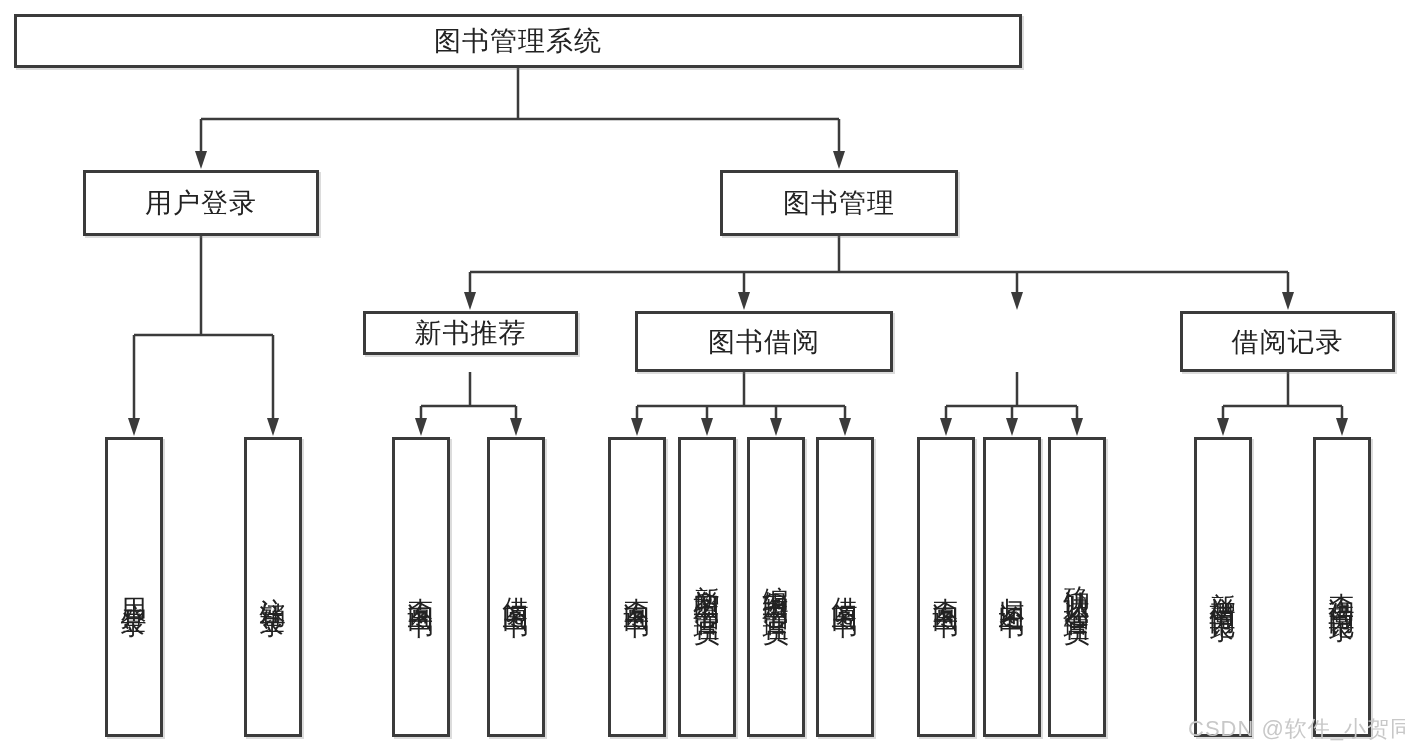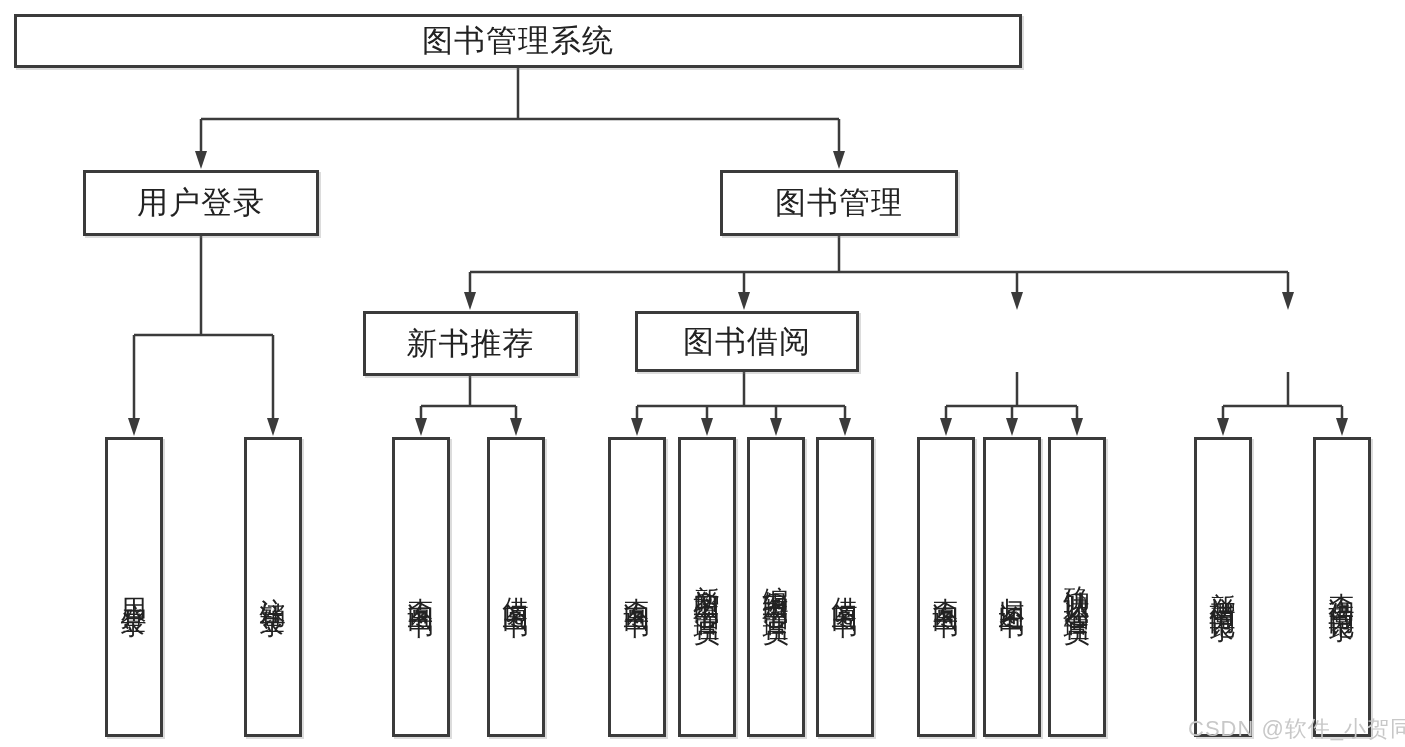--- a/index.html
+++ b/index.html
@@ -9,21 +9,21 @@
     font-family:"Liberation Sans", sans-serif;
   }
   .stage { position:absolute; left:0; top:0; width:1405px; height:747px; }
   svg.connectors { position:absolute; left:0; top:0; }
   .node {
     position:absolute; background:#ffffff;
     border:3px solid #3b3b3b; box-sizing:border-box;
     display:flex; align-items:center; justify-content:center;
     color:#222222; box-shadow:2px 2px 0 rgba(130,130,130,0.28);
   }
-  .node-h { font-size:31px; letter-spacing:1px; white-space:nowrap; }
+  .node-h { font-size:27px; letter-spacing:1px; white-space:nowrap; }
   .node-v {
     writing-mode:vertical-rl; text-orientation:mixed;
     font-size:26px; letter-spacing:5px; line-height:1;
   }
   .watermark {
     position:absolute; left:1188px; top:714px;
     font-size:22px; color:#c8c8c8; letter-spacing:1px; white-space:nowrap;
   }
   
   .lvl4 { top:437px; height:300px; width:58px; }
@@ -71,22 +71,23 @@
       <polygon points="1217,418 1229,418 1223,436"></polygon>
       <polygon points="1336,418 1348,418 1342,436"></polygon>
     </g>
   </svg>
 
   <div class="node node-h" style="left:14px; top:14px; width:1008px; height:54px;">图书管理系统</div>
 
   <div class="node node-h" style="left:83px; top:170px; width:236px; height:66px;">用户登录</div>
   <div class="node node-h" style="left:720px; top:170px; width:238px; height:66px;font-family:Liberation Mono, monospace;">图书管理</div>
 
-  <div class="node node-h" style="left:363px; top:311px; width:215px; height:65px;">新书推荐</div>
-  <div class="node node-h" style="left:635px; top:311px; width:224px; height:61px;">图书借阅</div>
+  <div class="node node-h" style="left:363px; top:311px; width:215px; height:44px;">新书推荐</div>
+  <div class="node node-h" style="left:635px; top:311px; width:258px; height:61px;">图书借阅</div>
+  <div class="node node-h" style="left:1180px; top:311px; width:215px; height:61px;">借阅记录</div>
 
   <div class="node node-v lvl4" style="left:105px;">用户登录</div>
   <div class="node node-v lvl4" style="left:244px;">注销登录</div>
 
   <div class="node node-v lvl4" style="left:392px;">查询图书</div>
   <div class="node node-v lvl4" style="left:487px;">借阅图书</div>
 
   <div class="node node-v lvl4" style="left:608px;">查询图书</div>
   <div class="node node-v lvl4" style="left:678px;">新增图书（管理员）</div>
   <div class="node node-v lvl4" style="left:747px;">编辑图书（管理员）</div>

